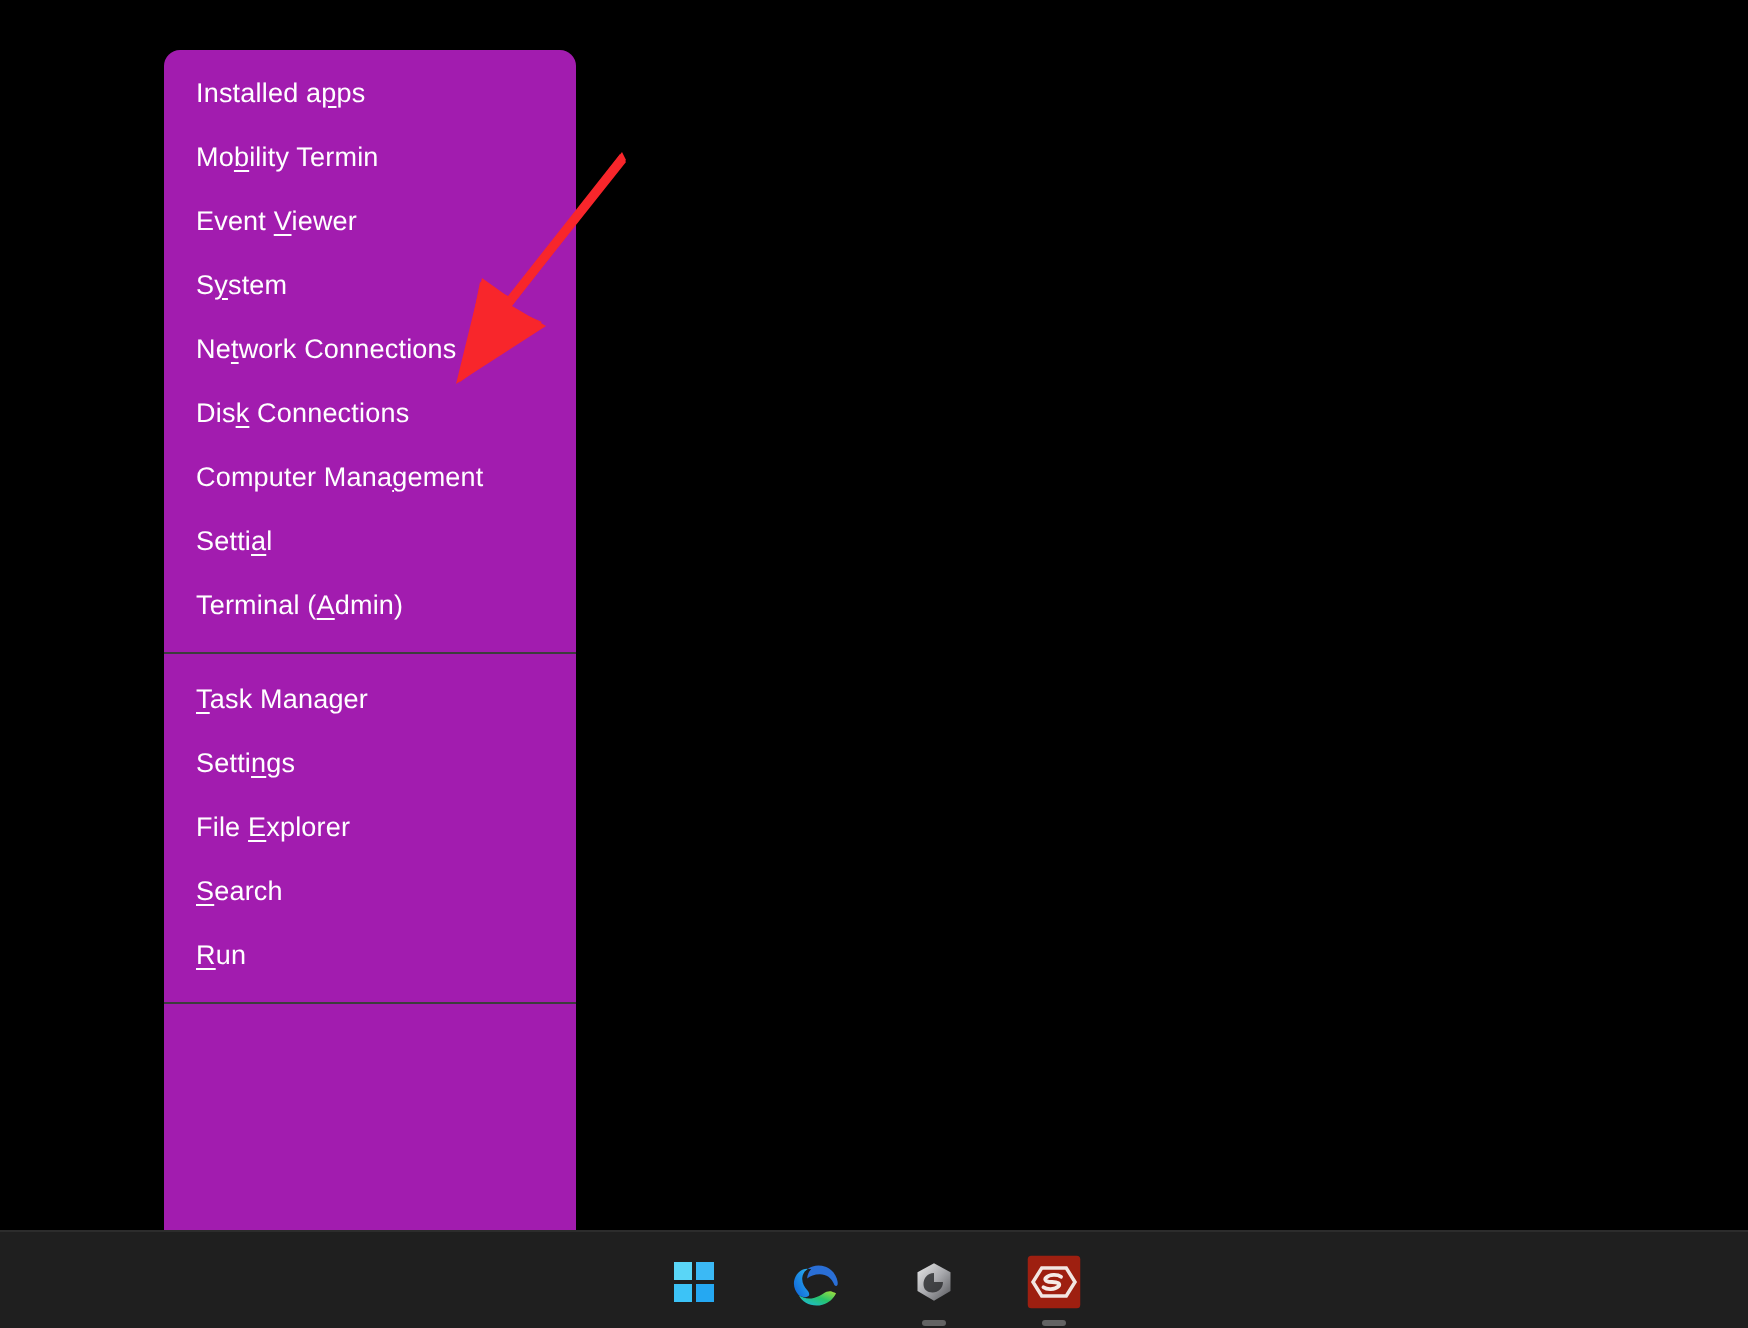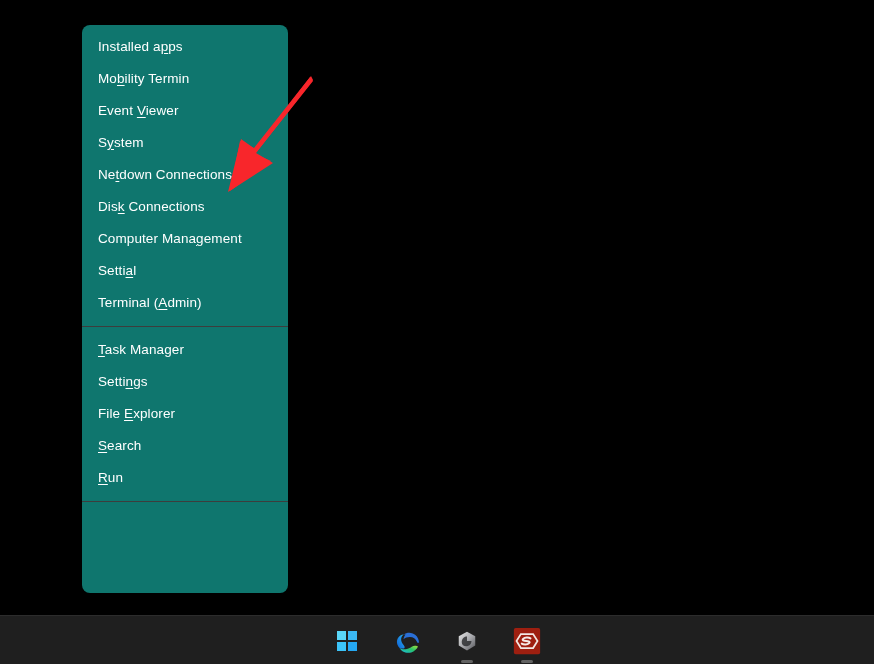--- a/index.html
+++ b/index.html
@@ -18,22 +18,22 @@
   
   #desktop {
     position:absolute; left:0; top:0; width:874px; height:615px;
     background:#000000;
   }
 
   
   #winx-menu {
     position:absolute;
     left:82px; top:25px;
-    width:206px; height:568px;
-    background:#0f766e;
+    width:206px; height:640px;
+    background:#a21caf;
     border-radius:8px;
     box-shadow:0 2px 10px rgba(0,0,0,.55);
     overflow:hidden;
     padding:6px 0 6px 0;
   }
   .menu-group { padding:0; }
   .menu-item {
     position:relative;
     display:flex; align-items:center;
     height:32px;
@@ -134,21 +134,21 @@
       <div class="menu-item">
         <span class="label"><span>Mo</span><u>b</u><span>ility Termin</span></span>
       </div>
       <div class="menu-item">
         <span class="label"><span>Event </span><u>V</u><span>iewer</span></span>
       </div>
       <div class="menu-item">
         <span class="label"><span>S</span><u>y</u><span>stem</span></span>
       </div>
       <div class="menu-item">
-        <span class="label"><span>Ne</span><u>t</u><span>down Connections</span></span>
+        <span class="label"><span>Ne</span><u>t</u><span>work Connections</span></span>
       </div>
       <div class="menu-item">
         <span class="label"><span>Dis</span><u>k</u><span> Connections</span></span>
       </div>
       <div class="menu-item">
         <span class="label"><span>Computer Mana</span><u>g</u><span>ement</span></span>
       </div>
       <div class="menu-item">
         <span class="label"><span>Setti</span><u>a</u><span>l</span></span>
       </div>

